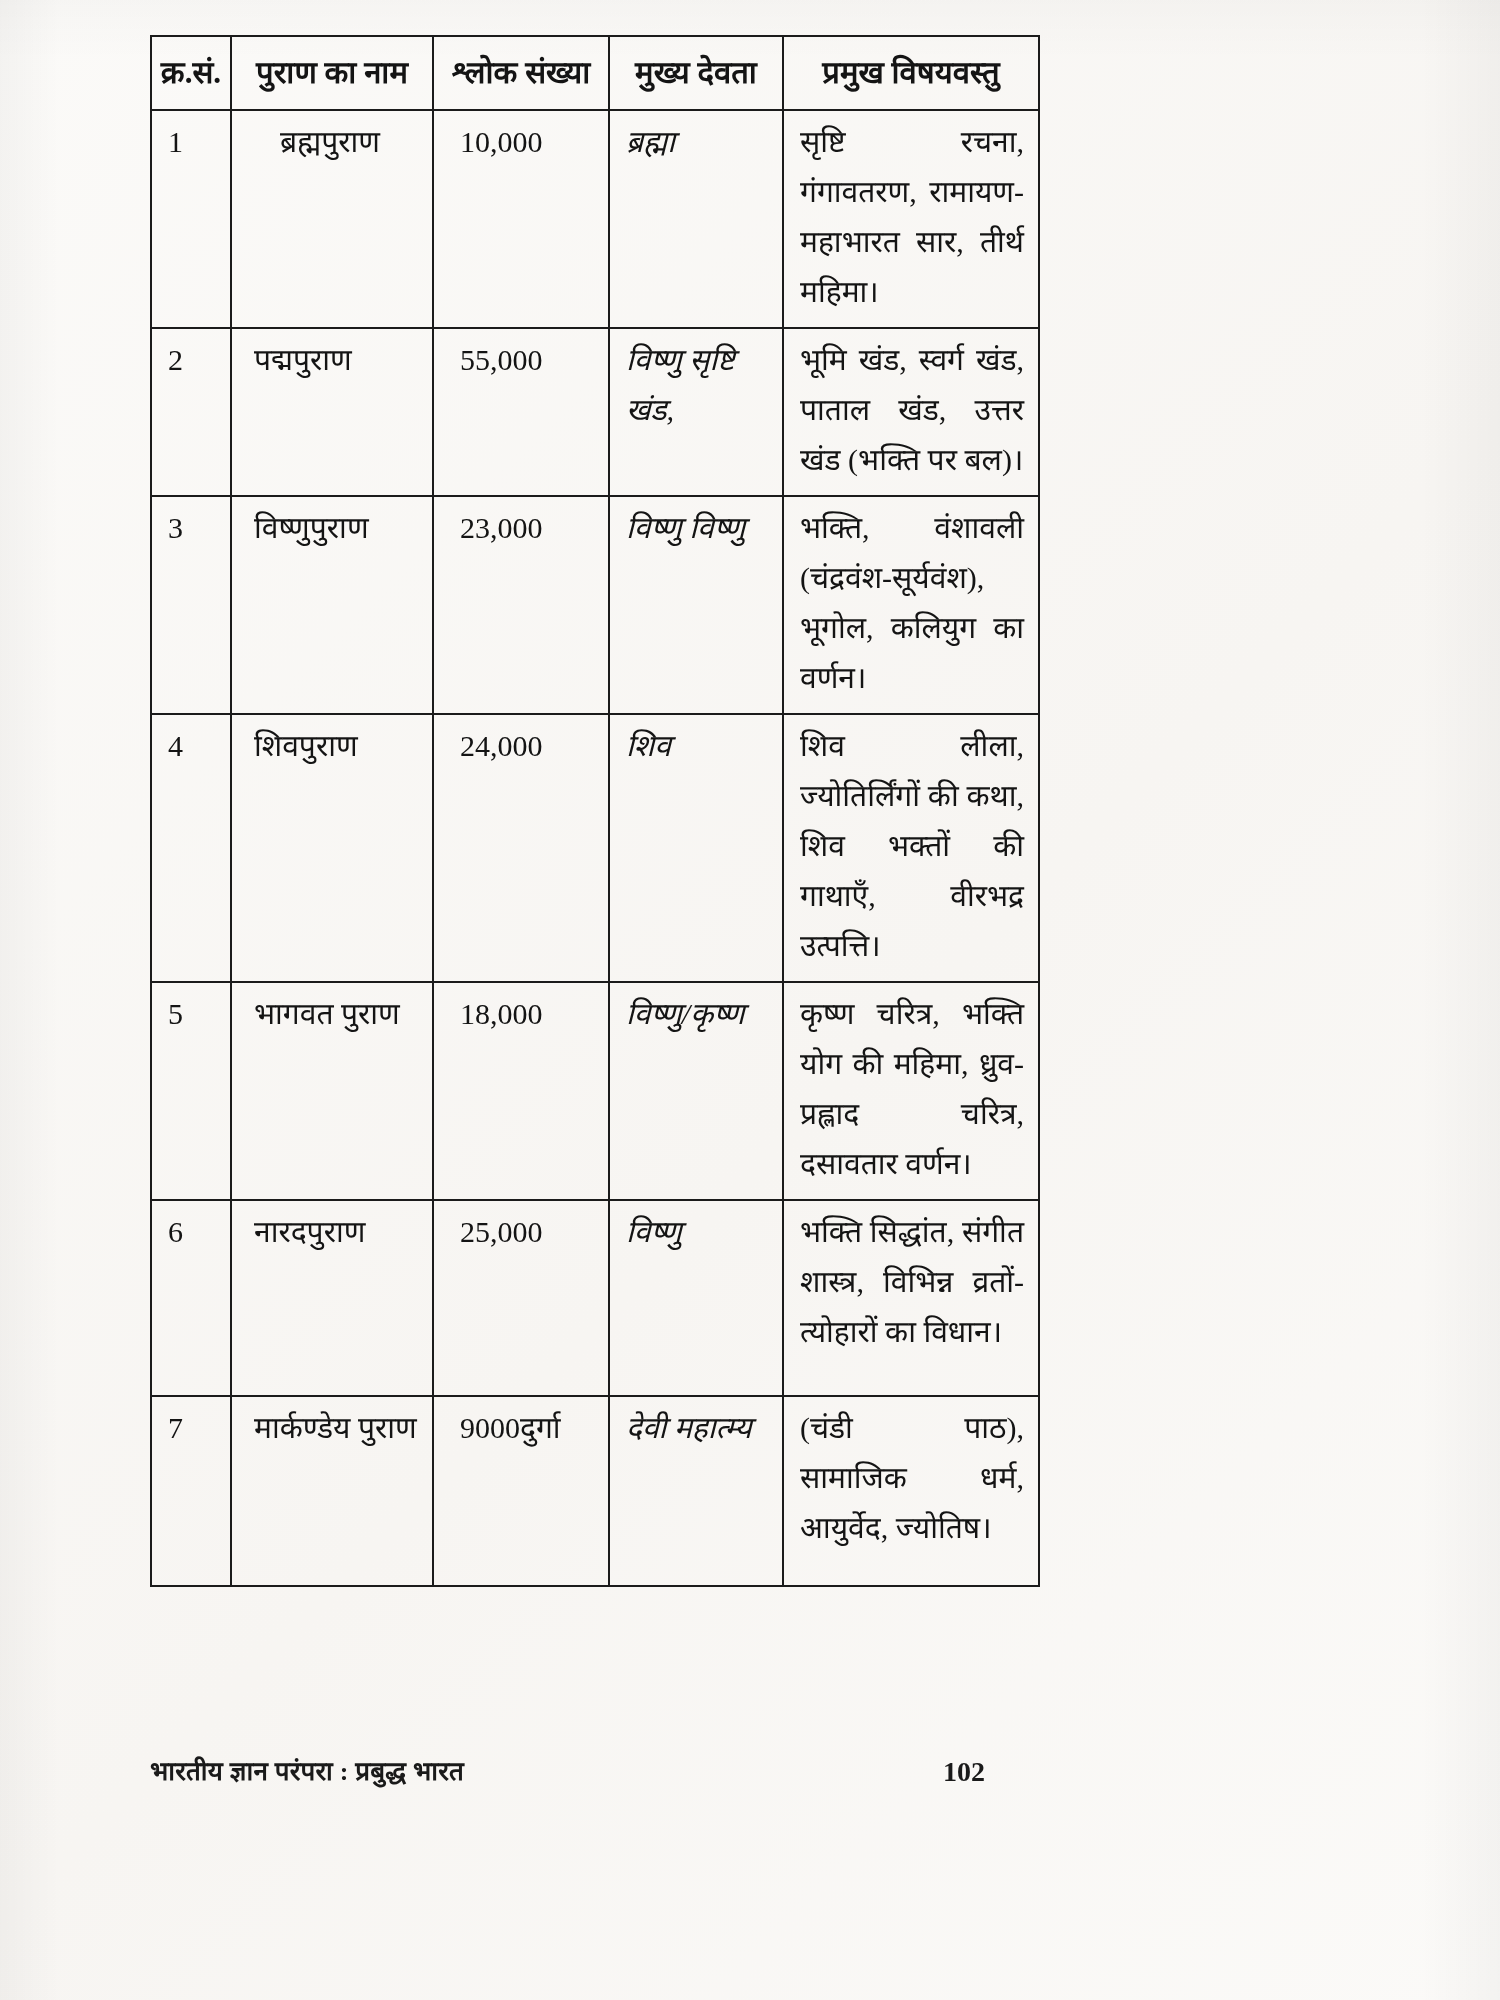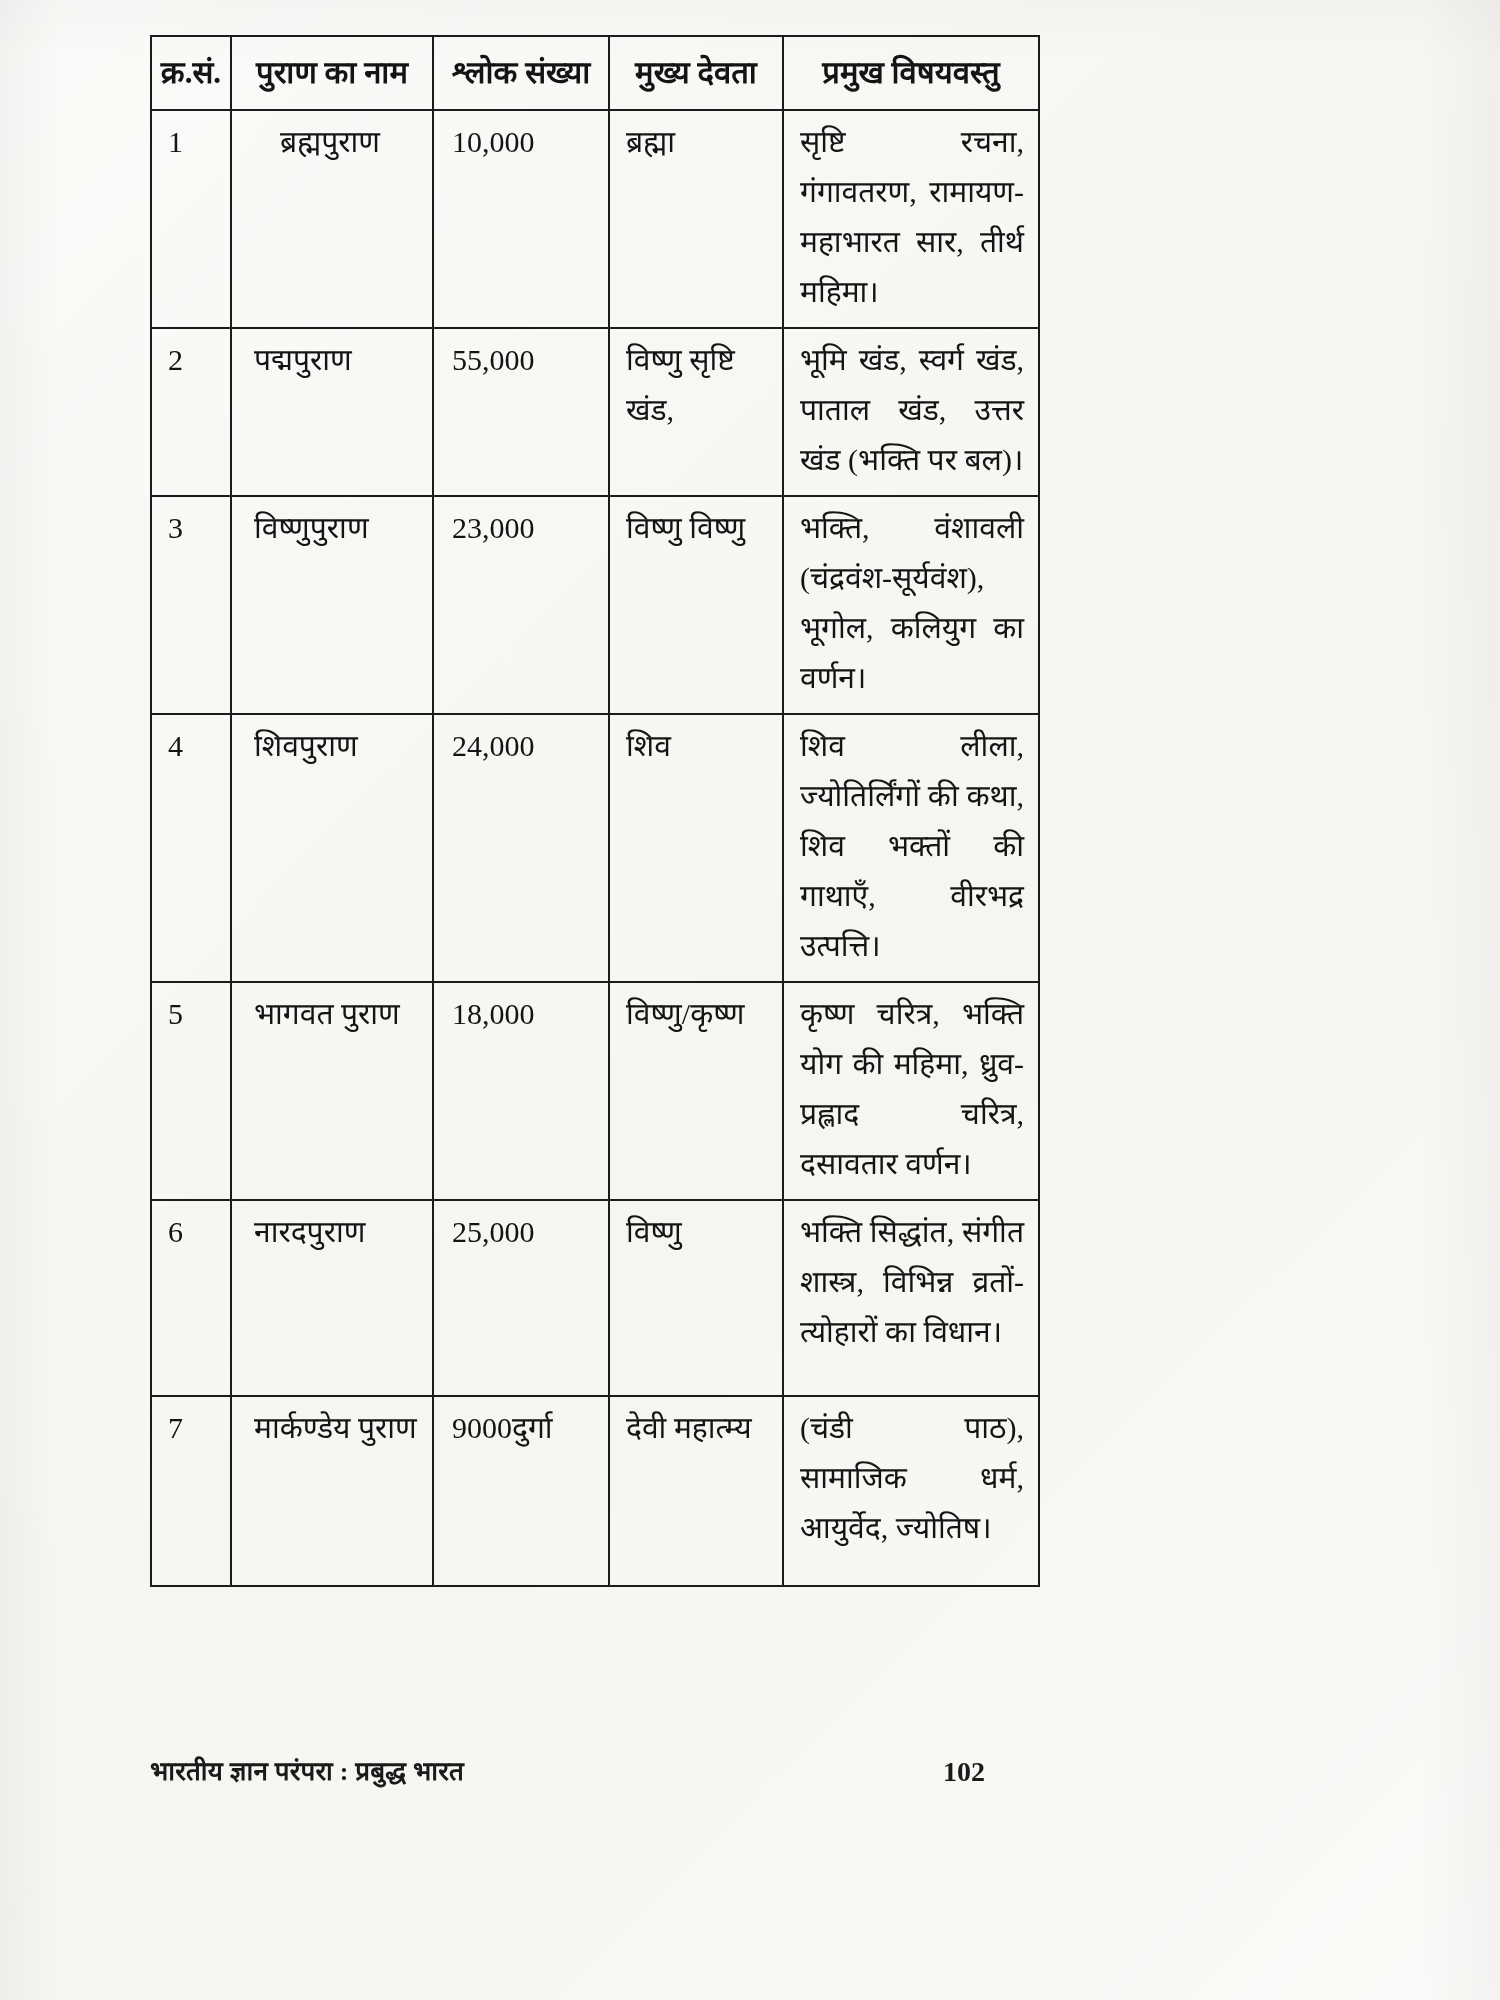--- a/index.html
+++ b/index.html
@@ -54,22 +54,22 @@
     font-weight: bold;
     font-size: 31px;
     line-height: 44px;
     padding: 14px 8px;
     text-align: center;
     white-space: nowrap;
     overflow: hidden;
   }
   td.cell-serial  { text-align: left; padding-left: 16px; }
   td.cell-name    { padding-left: 22px; border-radius: 10px; }
-  td.cell-verses  { padding-left: 18px; }
-  td.cell-deity   { padding-left: 16px; padding-right: 8px; }
+  td.cell-verses  { padding-left: 26px; }
+  td.cell-deity   { padding-left: 16px; padding-right: 8px; font-style: italic; }
   td.cell-subject {
     text-align: justify;
     text-justify: inter-word;
     padding-left: 16px;
     padding-right: 14px;
   }
   tr.row-1 td { height: 202px; }
   tr.row-2 td { height: 146px; }
   tr.row-3 td { height: 192px; }
   tr.row-4 td { height: 252px; }

